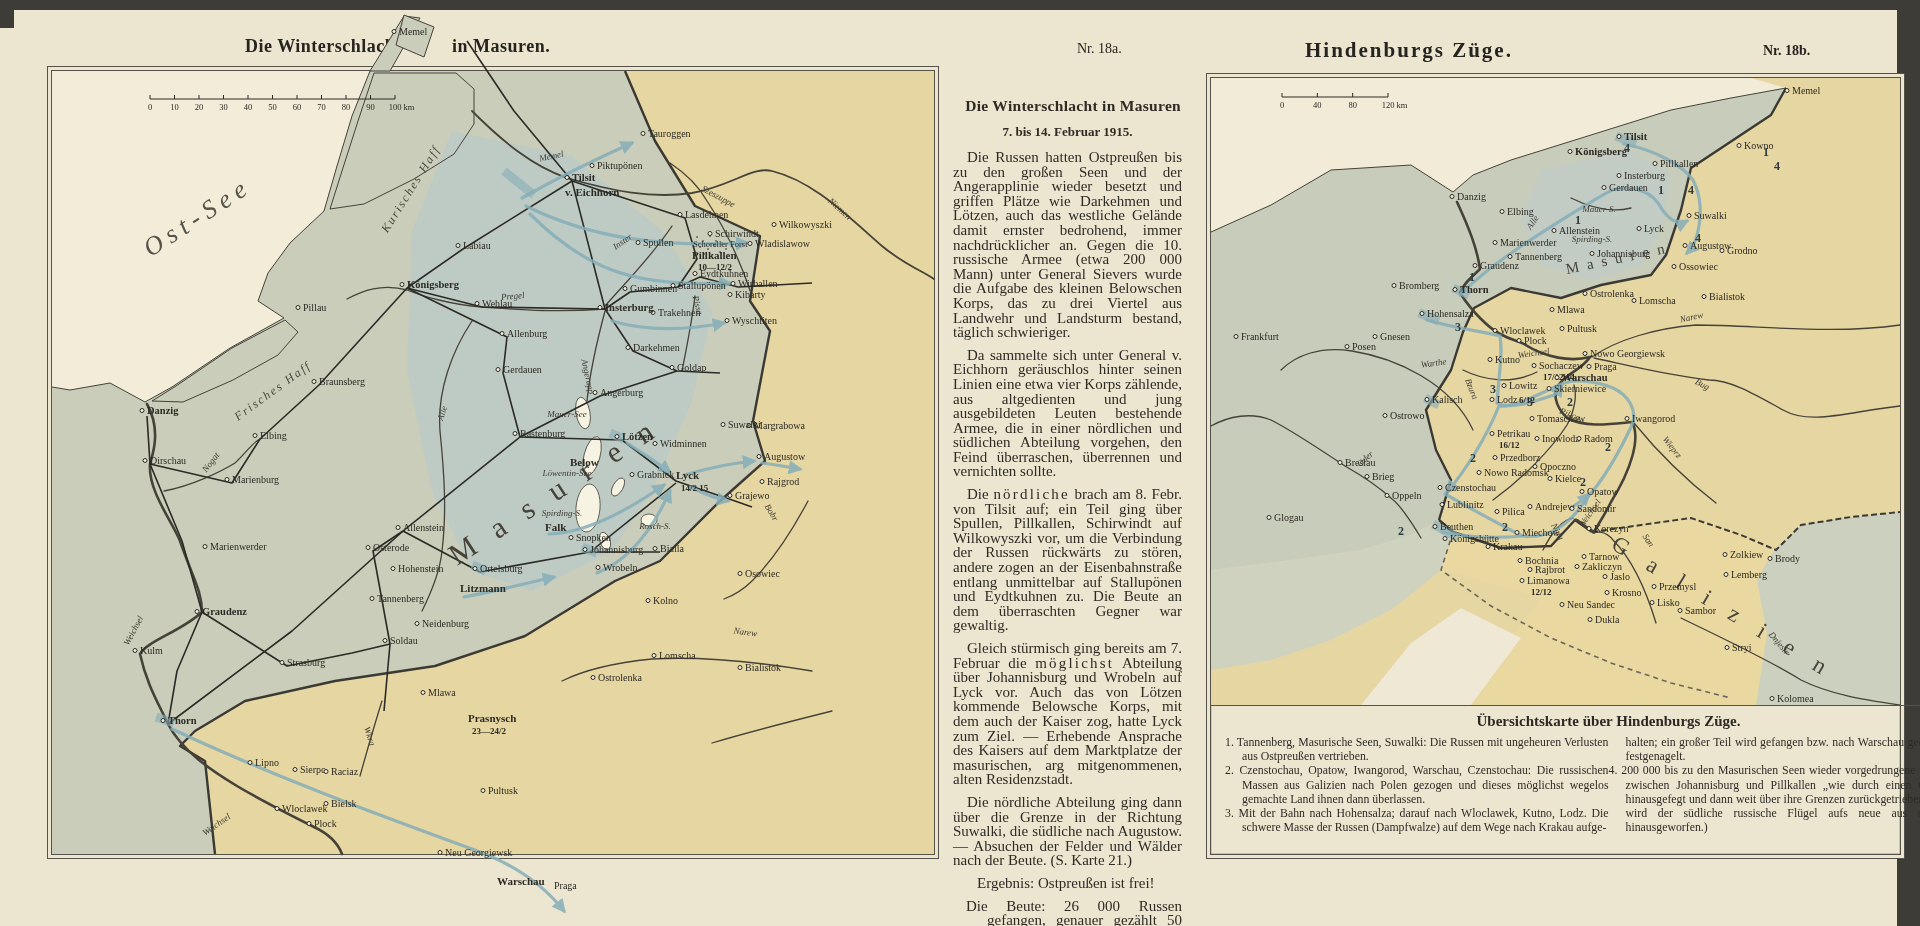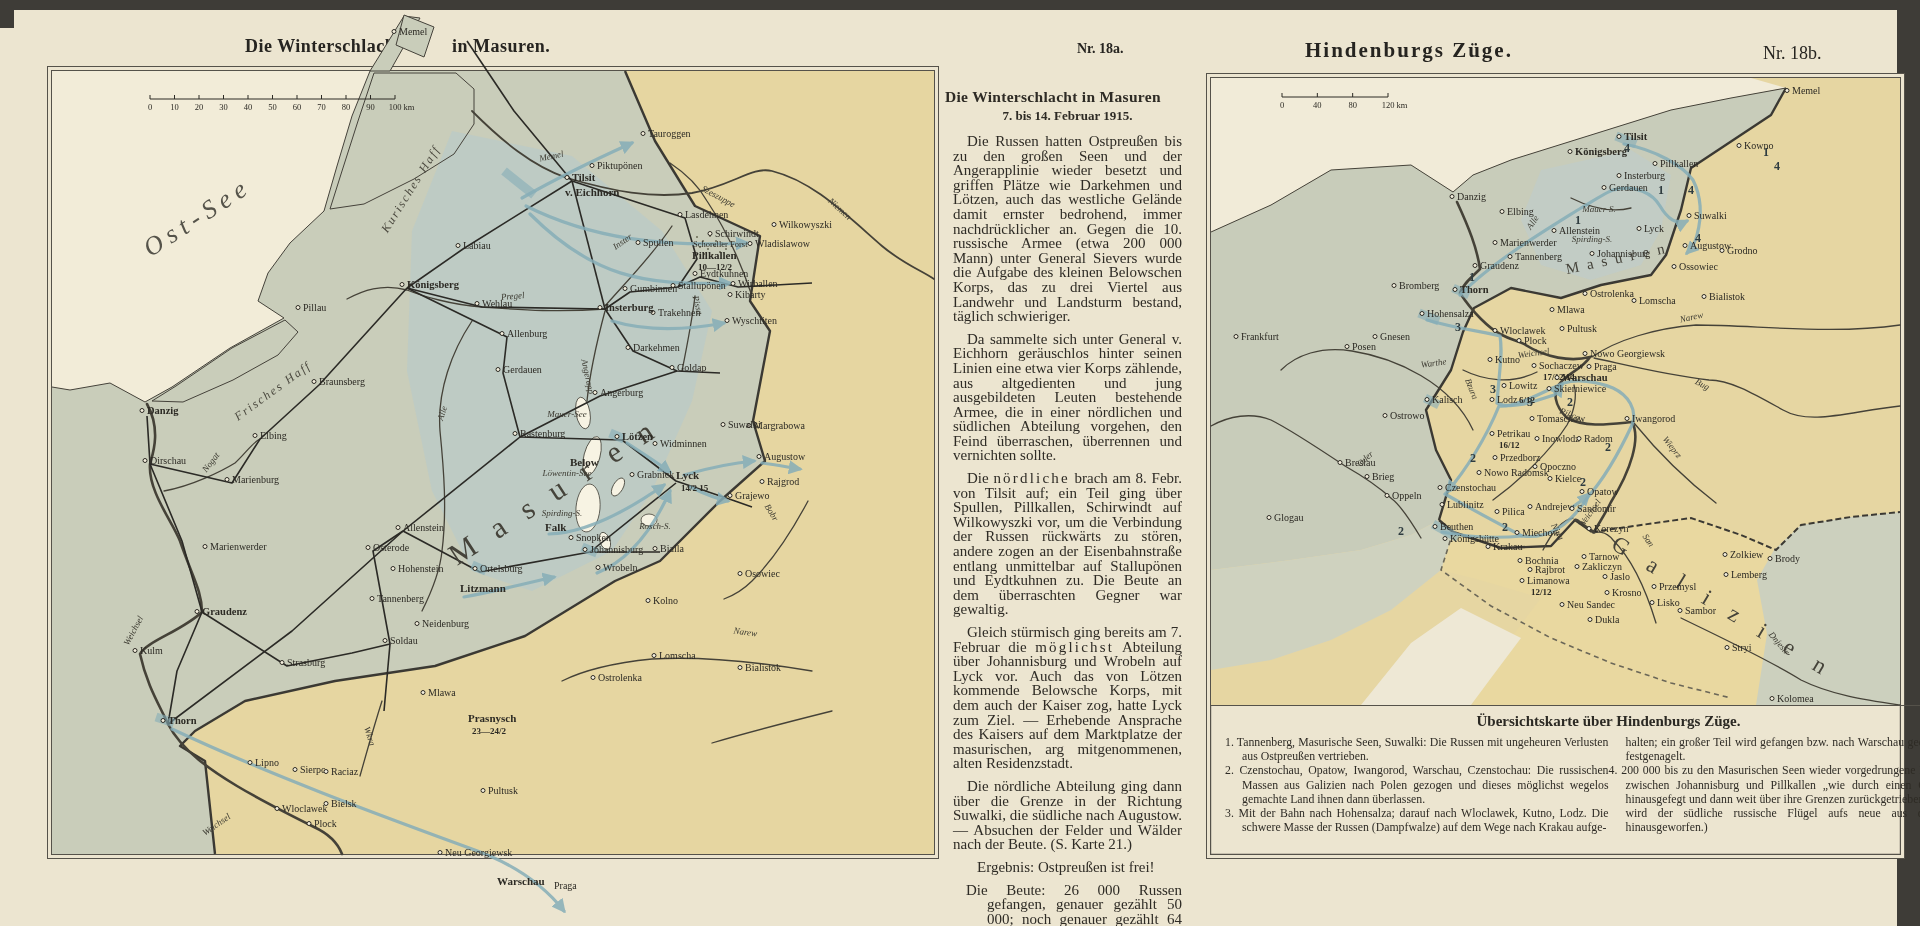--- a/index.html
+++ b/index.html
@@ -11,21 +11,21 @@
   .dark{position:absolute;background:#3e3c37}
   .hdr{position:absolute;font-weight:bold;white-space:nowrap;color:#262420}
   .frame{
     position:absolute;background:#ece5d0;
     border:1.4px solid #55524a;
     box-shadow: inset 0 0 0 3px #ece5d0, inset 0 0 0 4.2px #55524a;
   }
   .frame svg{position:absolute;left:4px;top:4px;overflow:visible}
   
   #article{position:absolute;left:945px;top:88px;width:245px;color:#2e2b25}
-  #article h2{margin:0;text-align:left;font-size:15.5px;letter-spacing:.3px}
+  #article h2{margin:9px;text-align:right;font-size:15.5px;letter-spacing:.3px}
   #article h3{margin:2px 0 10px 0;text-align:center;font-size:13px}
   #article p{margin:8px;font-size:15px;line-height:14.6px;text-align:justify;text-indent:14px}
   #article p.result{text-indent:24px;text-align:left}
   #article p.booty{padding-left:34px;text-indent:-21px;text-align:justify}
   .sperr{letter-spacing:2.2px}
   .end-rule{width:64px;border:0;border-top:1px solid #55524a;margin:12px auto 0}
   
   #ov-box{position:absolute;left:4px;top:631px;width:795px;height:149px;border-top:1.4px solid #55524a;padding-top:5px}
   #ov-title{text-align:center;font-weight:bold;font-size:15px;margin:2px 0 5px 0}
   #ov-cols{display:flex;gap:0;padding:0 14px}
@@ -60,23 +60,23 @@
 </style>
 </head>
 <body>
 
 <div class="dark" style="left:0;top:0;width:1920px;height:10px"></div>
 <div class="dark" style="left:1897px;top:0;width:23px;height:926px"></div>
 <div class="dark" style="left:0;top:0;width:14px;height:28px"></div>
 
 <div class="hdr" style="left:245px;top:36px;font-size:18px;letter-spacing:.5px">Die Winterschlacht</div>
 <div class="hdr" style="left:452px;top:36px;font-size:18px;letter-spacing:.5px">in Masuren.</div>
-<div class="hdr" style="left:1077px;top:41px;font-size:14px;font-weight:bold">Nr. 18a.</div>
+<div class="hdr" style="left:1077px;top:41px;font-size:14px;font-weight:normal">Nr. 18a.</div>
 <div class="hdr" style="left:1305px;top:38px;font-size:21px;letter-spacing:2px">Hindenburgs Züge.</div>
-<div class="hdr" style="left:1763px;top:43px;font-size:18px;font-weight:normal">Nr. 18b.</div>
+<div class="hdr" style="left:1763px;top:43px;font-size:14px;font-weight:bold">Nr. 18b.</div>
 
 <div class="frame" style="left:47px;top:66px;width:890px;height:791px">
   <svg id="lmap" width="882" height="783" viewBox="0 0 882 783">
     <defs>
       <marker id="ahL" viewBox="0 0 10 10" refX="8" refY="5" markerWidth="4.4" markerHeight="4.4" orient="auto-start-reverse">
         <path d="M0,0 L10,5 L0,10 z" fill="#86aeb8"></path>
       </marker>
     </defs>
     <g>
       <rect x="0" y="0" width="882" height="783" fill="#c9cdba"></rect>

